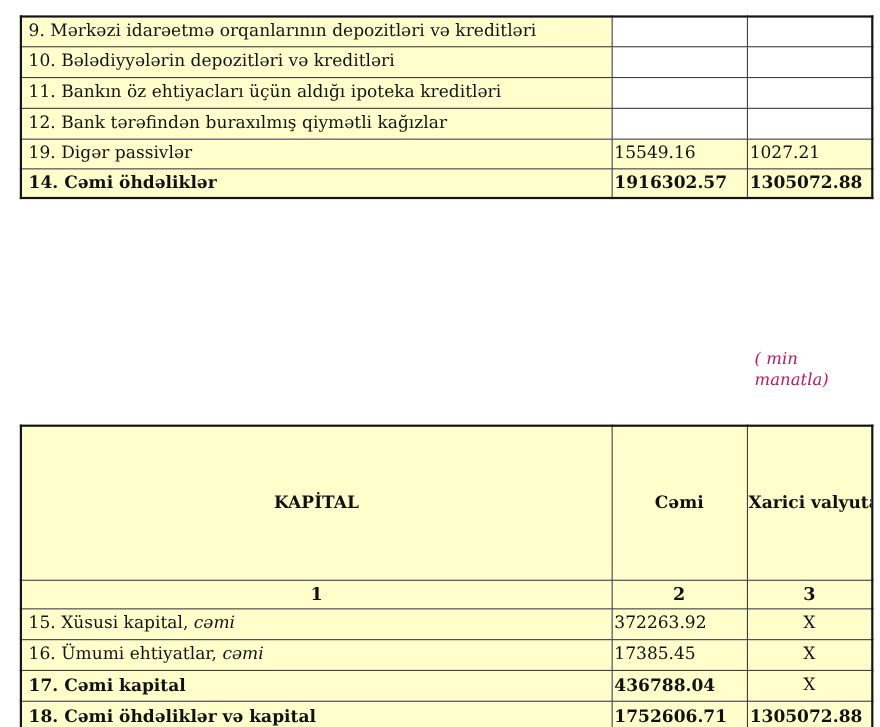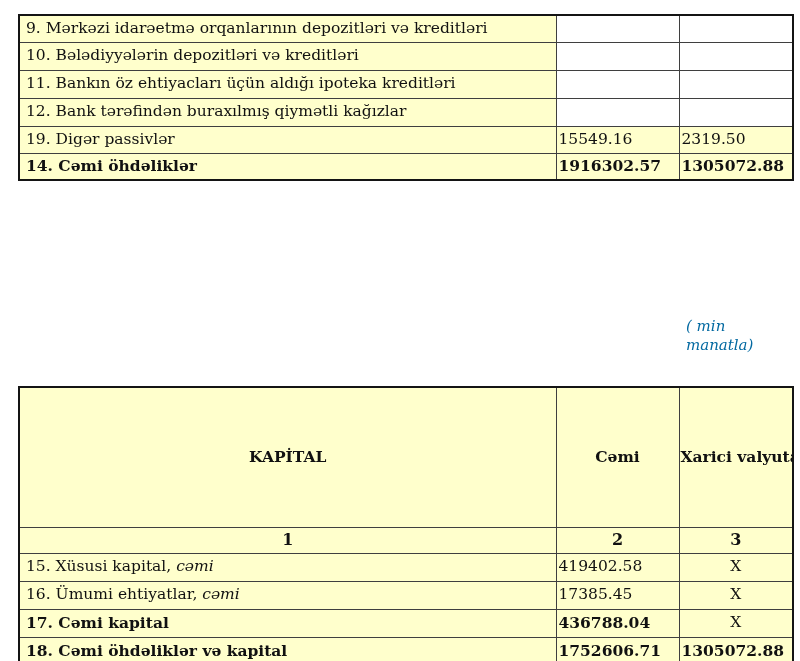--- a/index.html
+++ b/index.html
@@ -59,21 +59,21 @@
   .italic { font-style: italic; }
 
   .note {
     position: absolute;
     left: 686px; top: 317px;
     width: 105px;
     font-style: italic;
     font-size: 15px;
     line-height: 19px;
     white-space: pre-line;
-    color: #0369a1;
+    color: #be185d;
   }
 </style>
 </head>
 <body>
 
 <div class="page">
 
   <table class="sheet t1">
     <colgroup>
         <col class="c1">
@@ -97,21 +97,21 @@
         <td class="num white"></td>
       </tr>
       <tr class="r27">
         <td class="lbl yellow">12. Bank tərəfindən buraxılmış qiymətli kağızlar</td>
         <td class="num white"></td>
         <td class="num white"></td>
       </tr>
       <tr class="r26">
         <td class="lbl yellow">19. Digər passivlər</td>
         <td class="num yellow">15549.16</td>
-        <td class="num yellow">2319.50</td>
+        <td class="num yellow">1027.21</td>
       </tr>
       <tr class="r26 bold">
         <td class="lbl yellow">14. Cəmi öhdəliklər</td>
         <td class="num yellow">1916302.57</td>
         <td class="num yellow">1305072.88</td>
       </tr>
     </tbody>
   </table>
 
   <div class="note">( min
@@ -133,21 +133,21 @@
 sütundan
 )</td>
       </tr>
       <tr class="idx">
         <td class="yellow">1</td>
         <td class="yellow">2</td>
         <td class="yellow">3</td>
       </tr>
       <tr class="r27">
         <td class="lbl yellow"><span>15. Xüsusi kapital, </span><span class="italic">cəmi</span></td>
-        <td class="num yellow">419402.58</td>
+        <td class="num yellow">372263.92</td>
         <td class="ctr yellow">X</td>
       </tr>
       <tr class="r27">
         <td class="lbl yellow"><span>16. Ümumi ehtiyatlar, </span><span class="italic">cəmi</span></td>
         <td class="num yellow">17385.45</td>
         <td class="ctr yellow">X</td>
       </tr>
       <tr class="r27">
         <td class="lbl yellow" style="font-weight:bold">17. Cəmi kapital</td>
         <td class="num yellow" style="font-weight:bold">436788.04</td>

